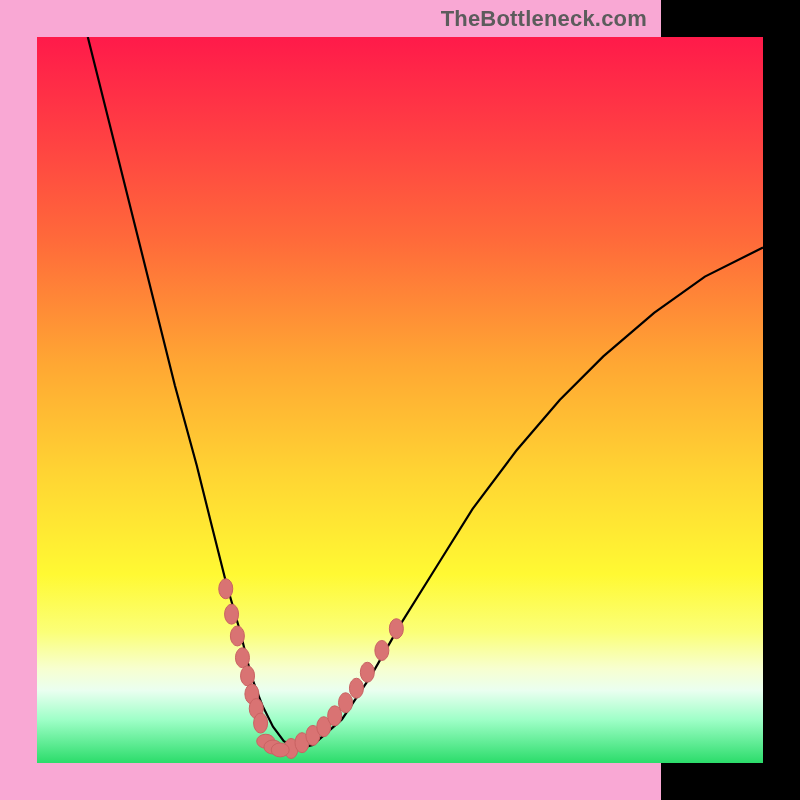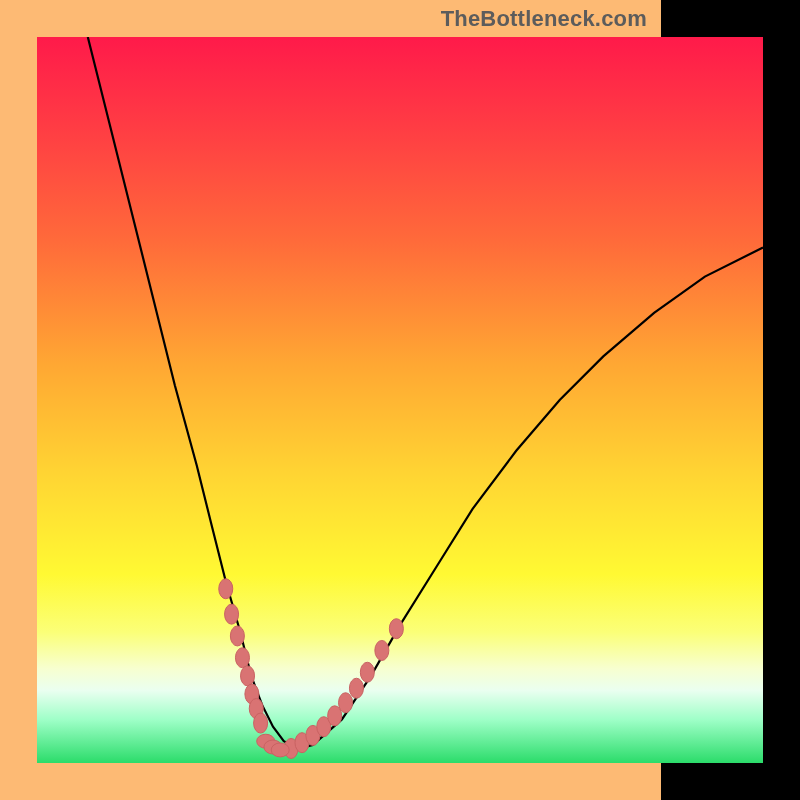--- a/index.html
+++ b/index.html
@@ -9,21 +9,21 @@
     height: 800px;
     background: #000;
     overflow: hidden;
   }
   .frame {
     position: absolute;
     left: 0;
     top: 0;
     width: 661px;
     height: 800px;
-    background: #fdba74;
+    background: #f9a8d4;
   }
   .plot {
     position: absolute;
     left: 37px;
     top: 37px;
     width: 726px;
     height: 726px;
     background: linear-gradient(to bottom,
       #ff1a4a 0%,
       #ff3b44 12%,

